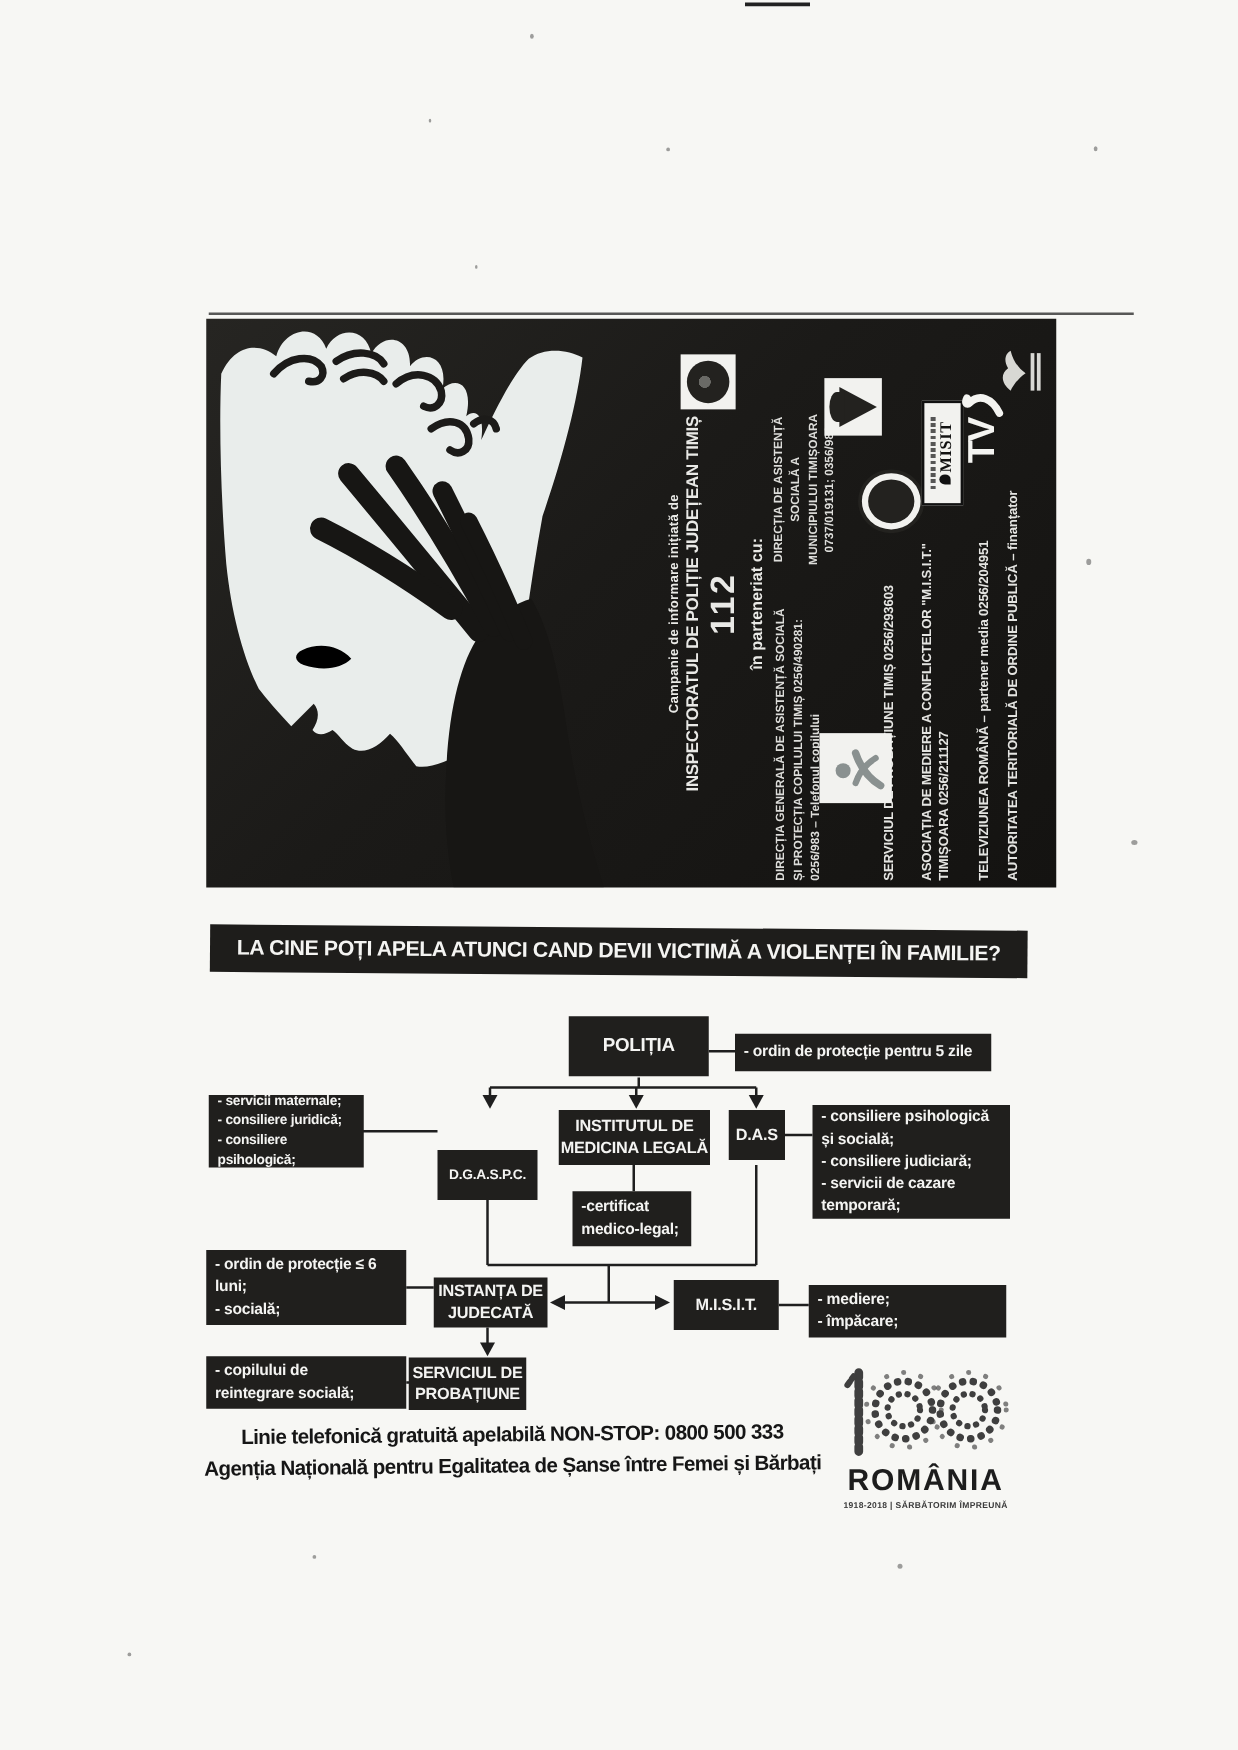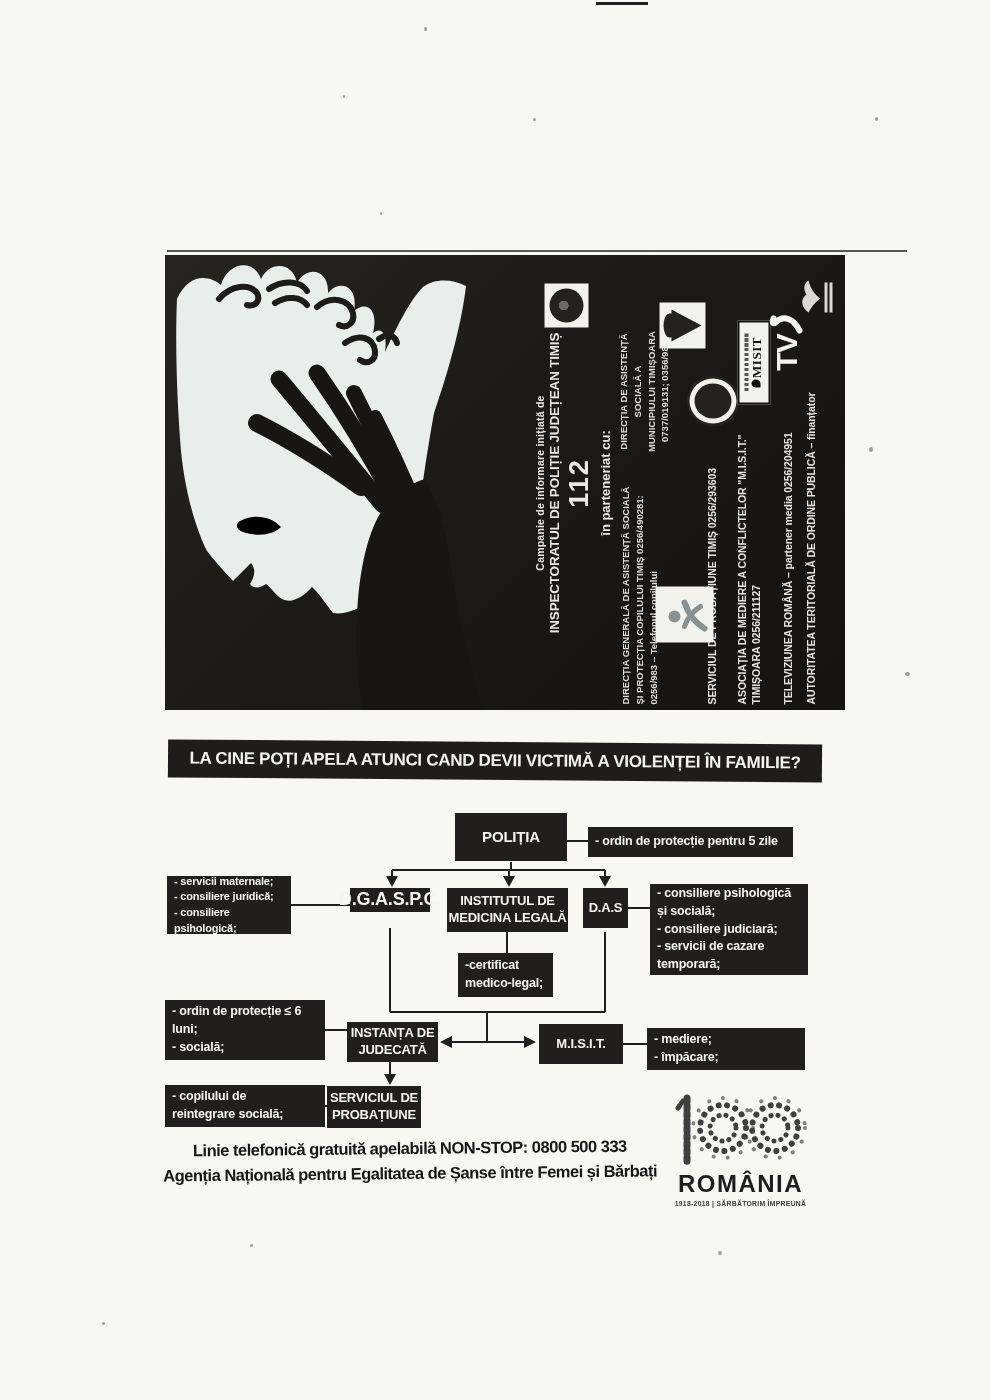--- a/index.html
+++ b/index.html
@@ -213,21 +213,21 @@
 <div class="node" style="left:455px;top:813px;width:112px;height:48px;font-size:15px;">POLIȚIA</div>
 
 <div class="note" style="left:588px;top:827px;width:205px;height:30px;justify-content:center;">- ordin de protecție pentru 5 zile</div>
 
 <div class="note" style="left:167px;top:876px;width:124px;height:58px;font-size:11px;">
   <div>- servicii maternale;</div>
   <div>- consiliere juridică;</div>
   <div>- consiliere psihologică;</div>
 </div>
 
-<div class="node" style="left:350px;top:888px;width:80px;height:24px;font-size:18px;">D.G.A.S.P.C.</div>
+<div class="node" style="left:350px;top:920px;width:80px;height:40px;font-size:11px;">D.G.A.S.P.C.</div>
 
 <div class="node" style="left:447px;top:888px;width:121px;height:44px;">
   <div>INSTITUTUL DE</div>
   <div>MEDICINA LEGALĂ</div>
 </div>
 
 <div class="node" style="left:583px;top:888px;width:45px;height:40px;">D.A.S</div>
 
 <div class="note" style="left:650px;top:884px;width:158px;height:91px;">
   <div>- consiliere psihologică</div>

